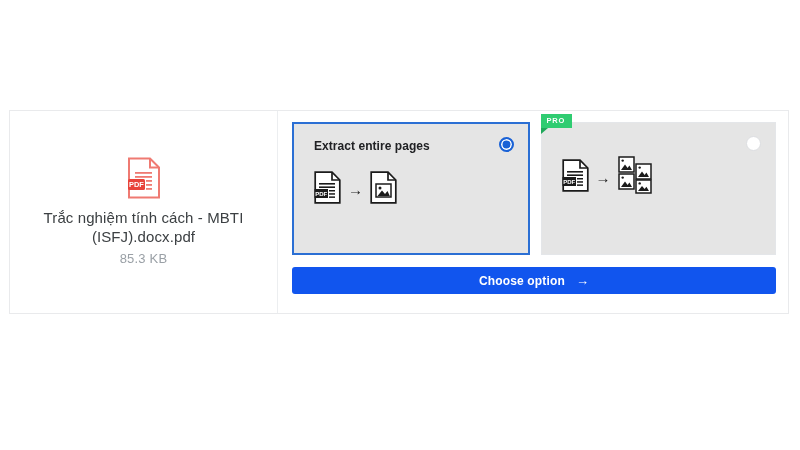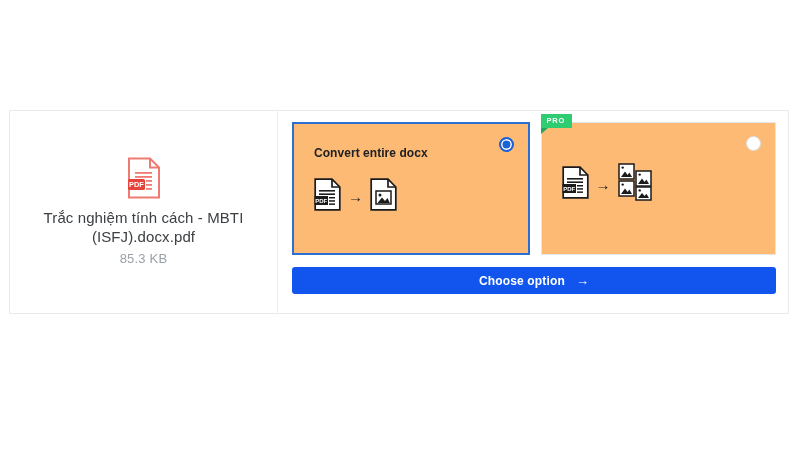--- a/index.html
+++ b/index.html
@@ -70,23 +70,23 @@
   }
   .cards {
     display: flex;
     gap: 11px;
     height: 133px;
   }
   .card {
     position: relative;
     flex: 1;
     box-sizing: border-box;
-    background: #fdba74;
+    background: #e5e5e5;
     border: 1px solid #e4e6e9;
-    padding: 22px 16px 0 20px;
+    padding: 15px 16px 0 20px;
   }
   .card.selected {
     border: 2px solid #2b6fd4;
   }
   .card-title {
     font-size: 12px;
     font-weight: bold;
     color: #202124;
     letter-spacing: .05px;
   }
@@ -209,21 +209,21 @@
     </div>
     <div class="file-name">Trắc nghiệm tính cách - MBTI (ISFJ).docx.pdf</div>
     <div class="file-size">85.3 KB</div>
   </div>
 
   <div class="opt-col">
 
     <div class="cards">
 
       <div class="card selected">
-        <div class="card-title">Convert entire docx</div>
+        <div class="card-title">Extract entire pages</div>
         <div class="radio on"></div>
         <div class="card-icons">
           <span>
             <svg width="27" height="33" viewBox="0 0 27 33">
               <path d="M1.2 1.2 H18 L25.8 9 V31.8 H1.2 Z" fill="#fff" stroke="#1b1b1b" stroke-width="1.7"></path>
               <path d="M18 1.2 V9 H25.8" fill="none" stroke="#1b1b1b" stroke-width="1.7"></path>
               <rect x="5" y="12" width="16" height="1.6" fill="#1b1b1b"></rect>
               <rect x="5" y="15.4" width="16" height="1.6" fill="#1b1b1b"></rect>
               <rect x="15" y="19" width="6" height="1.5" fill="#1b1b1b"></rect>
               <rect x="15" y="22.2" width="6" height="1.5" fill="#1b1b1b"></rect>

